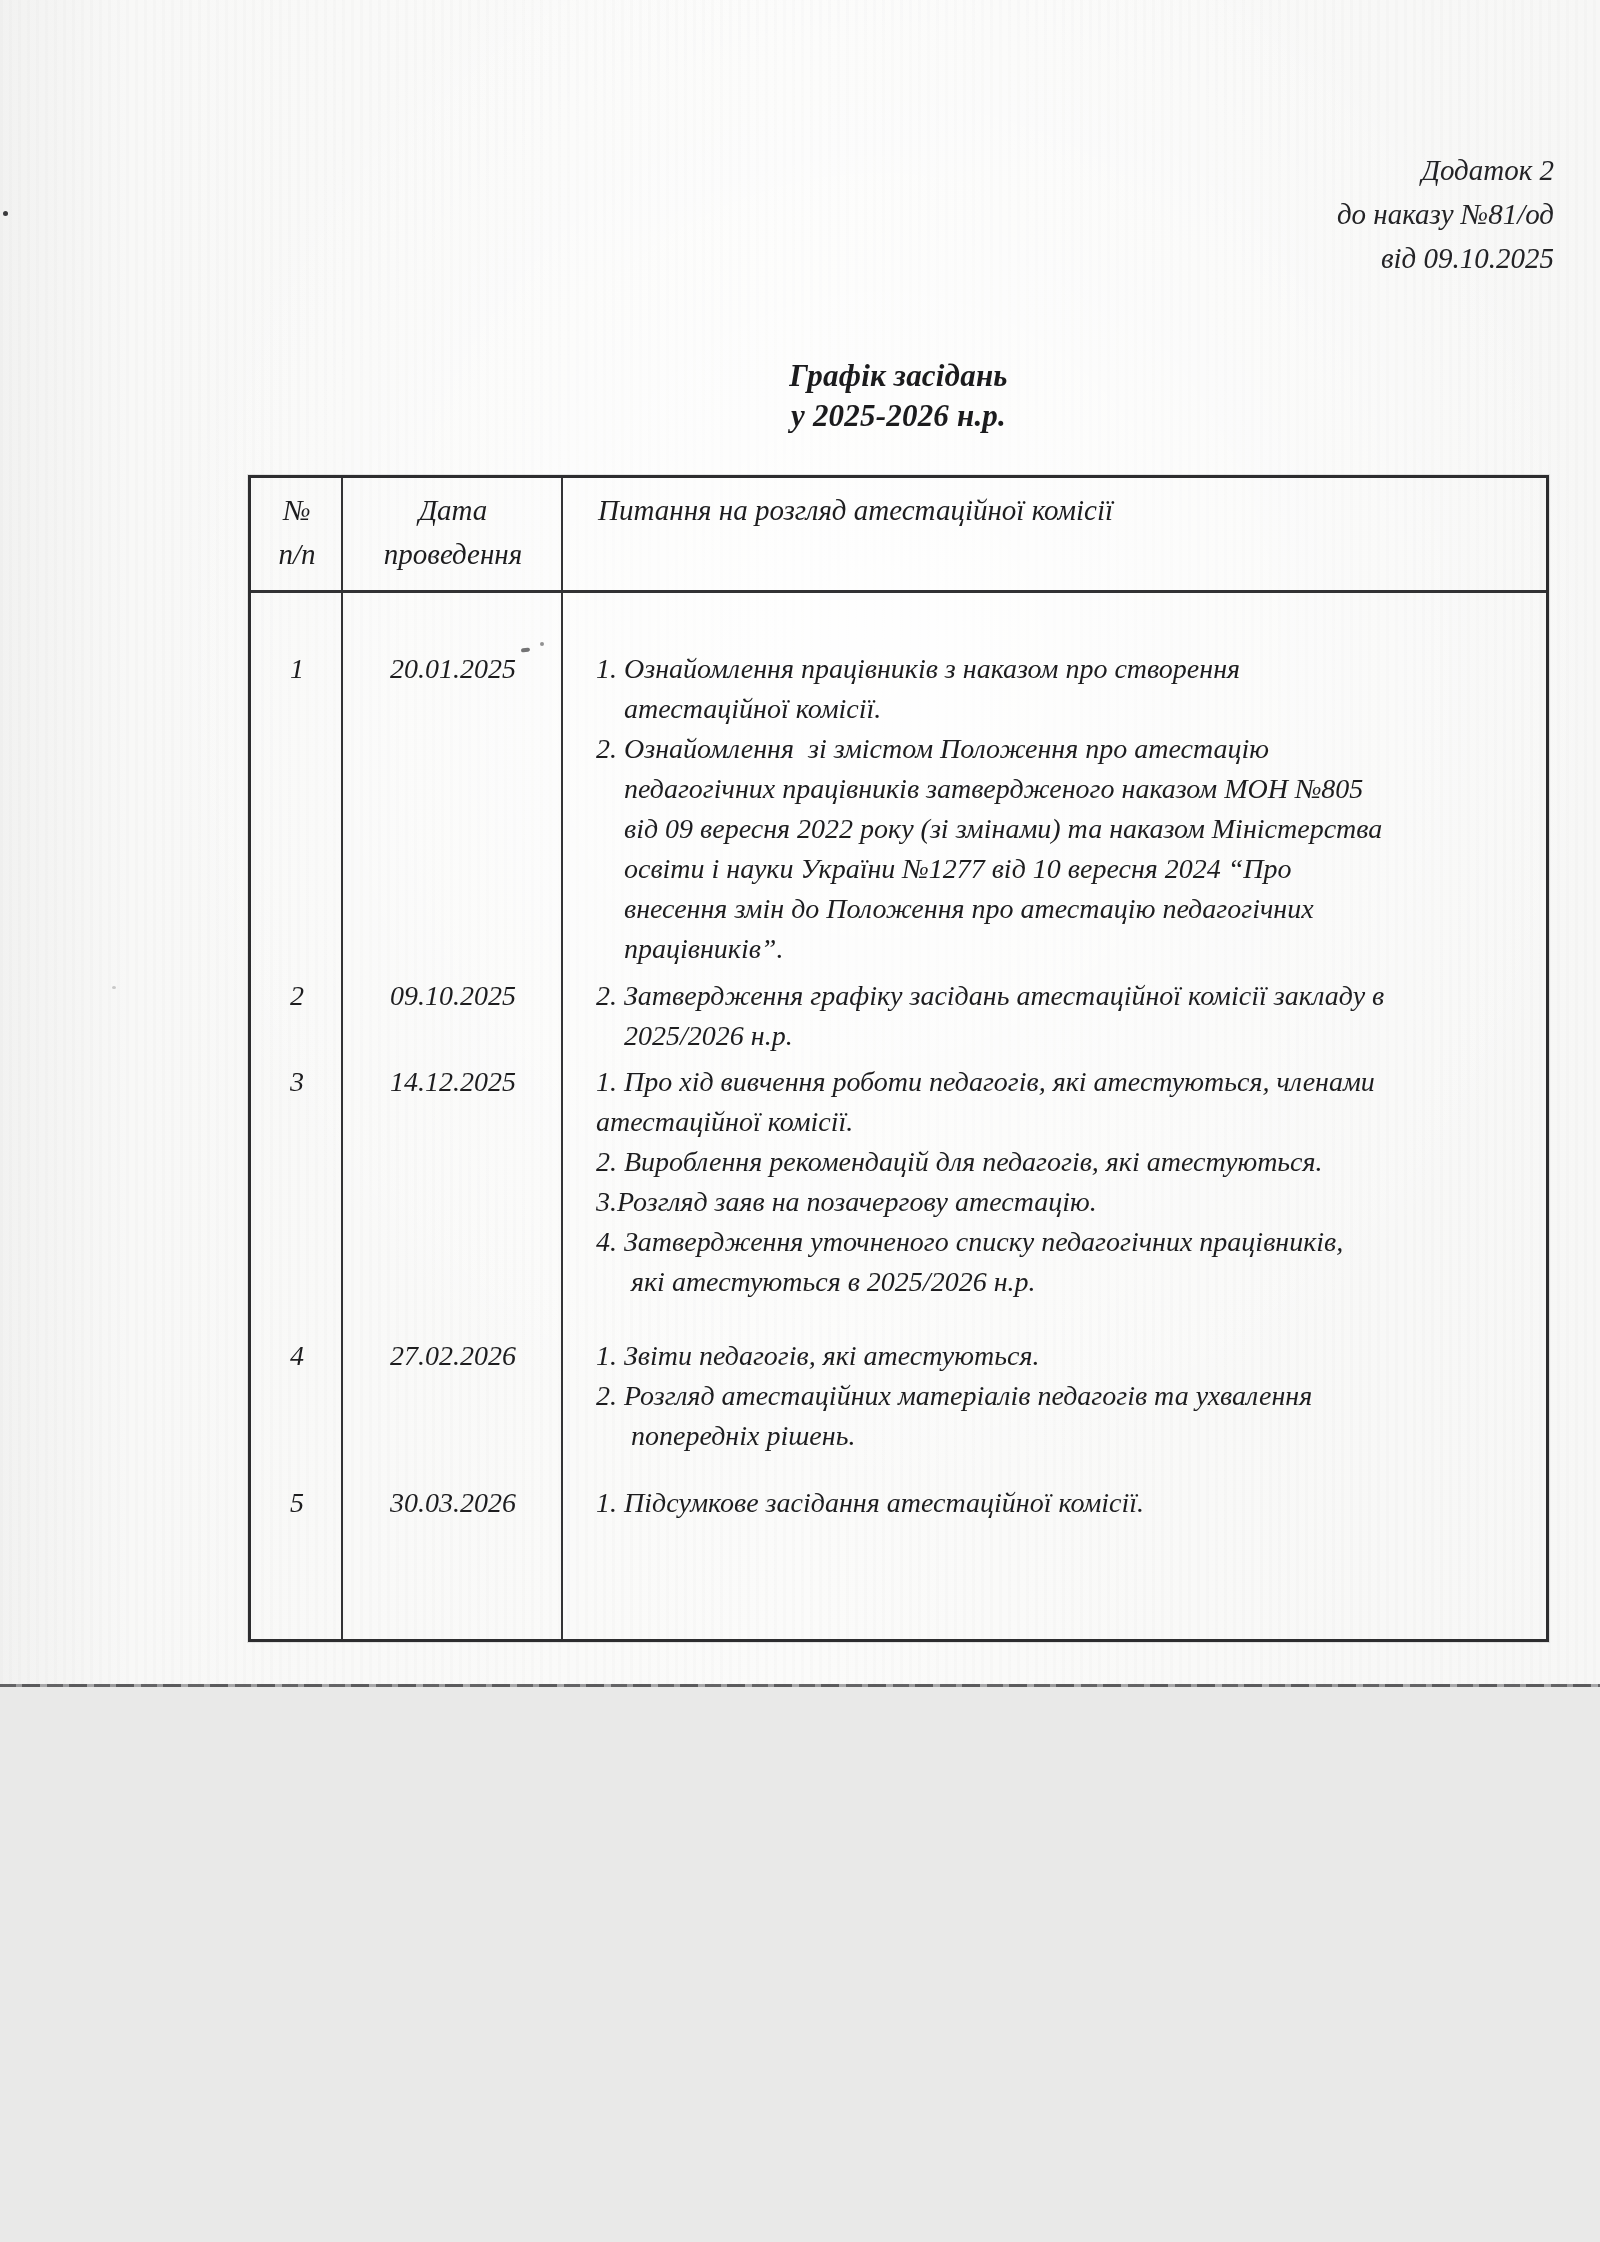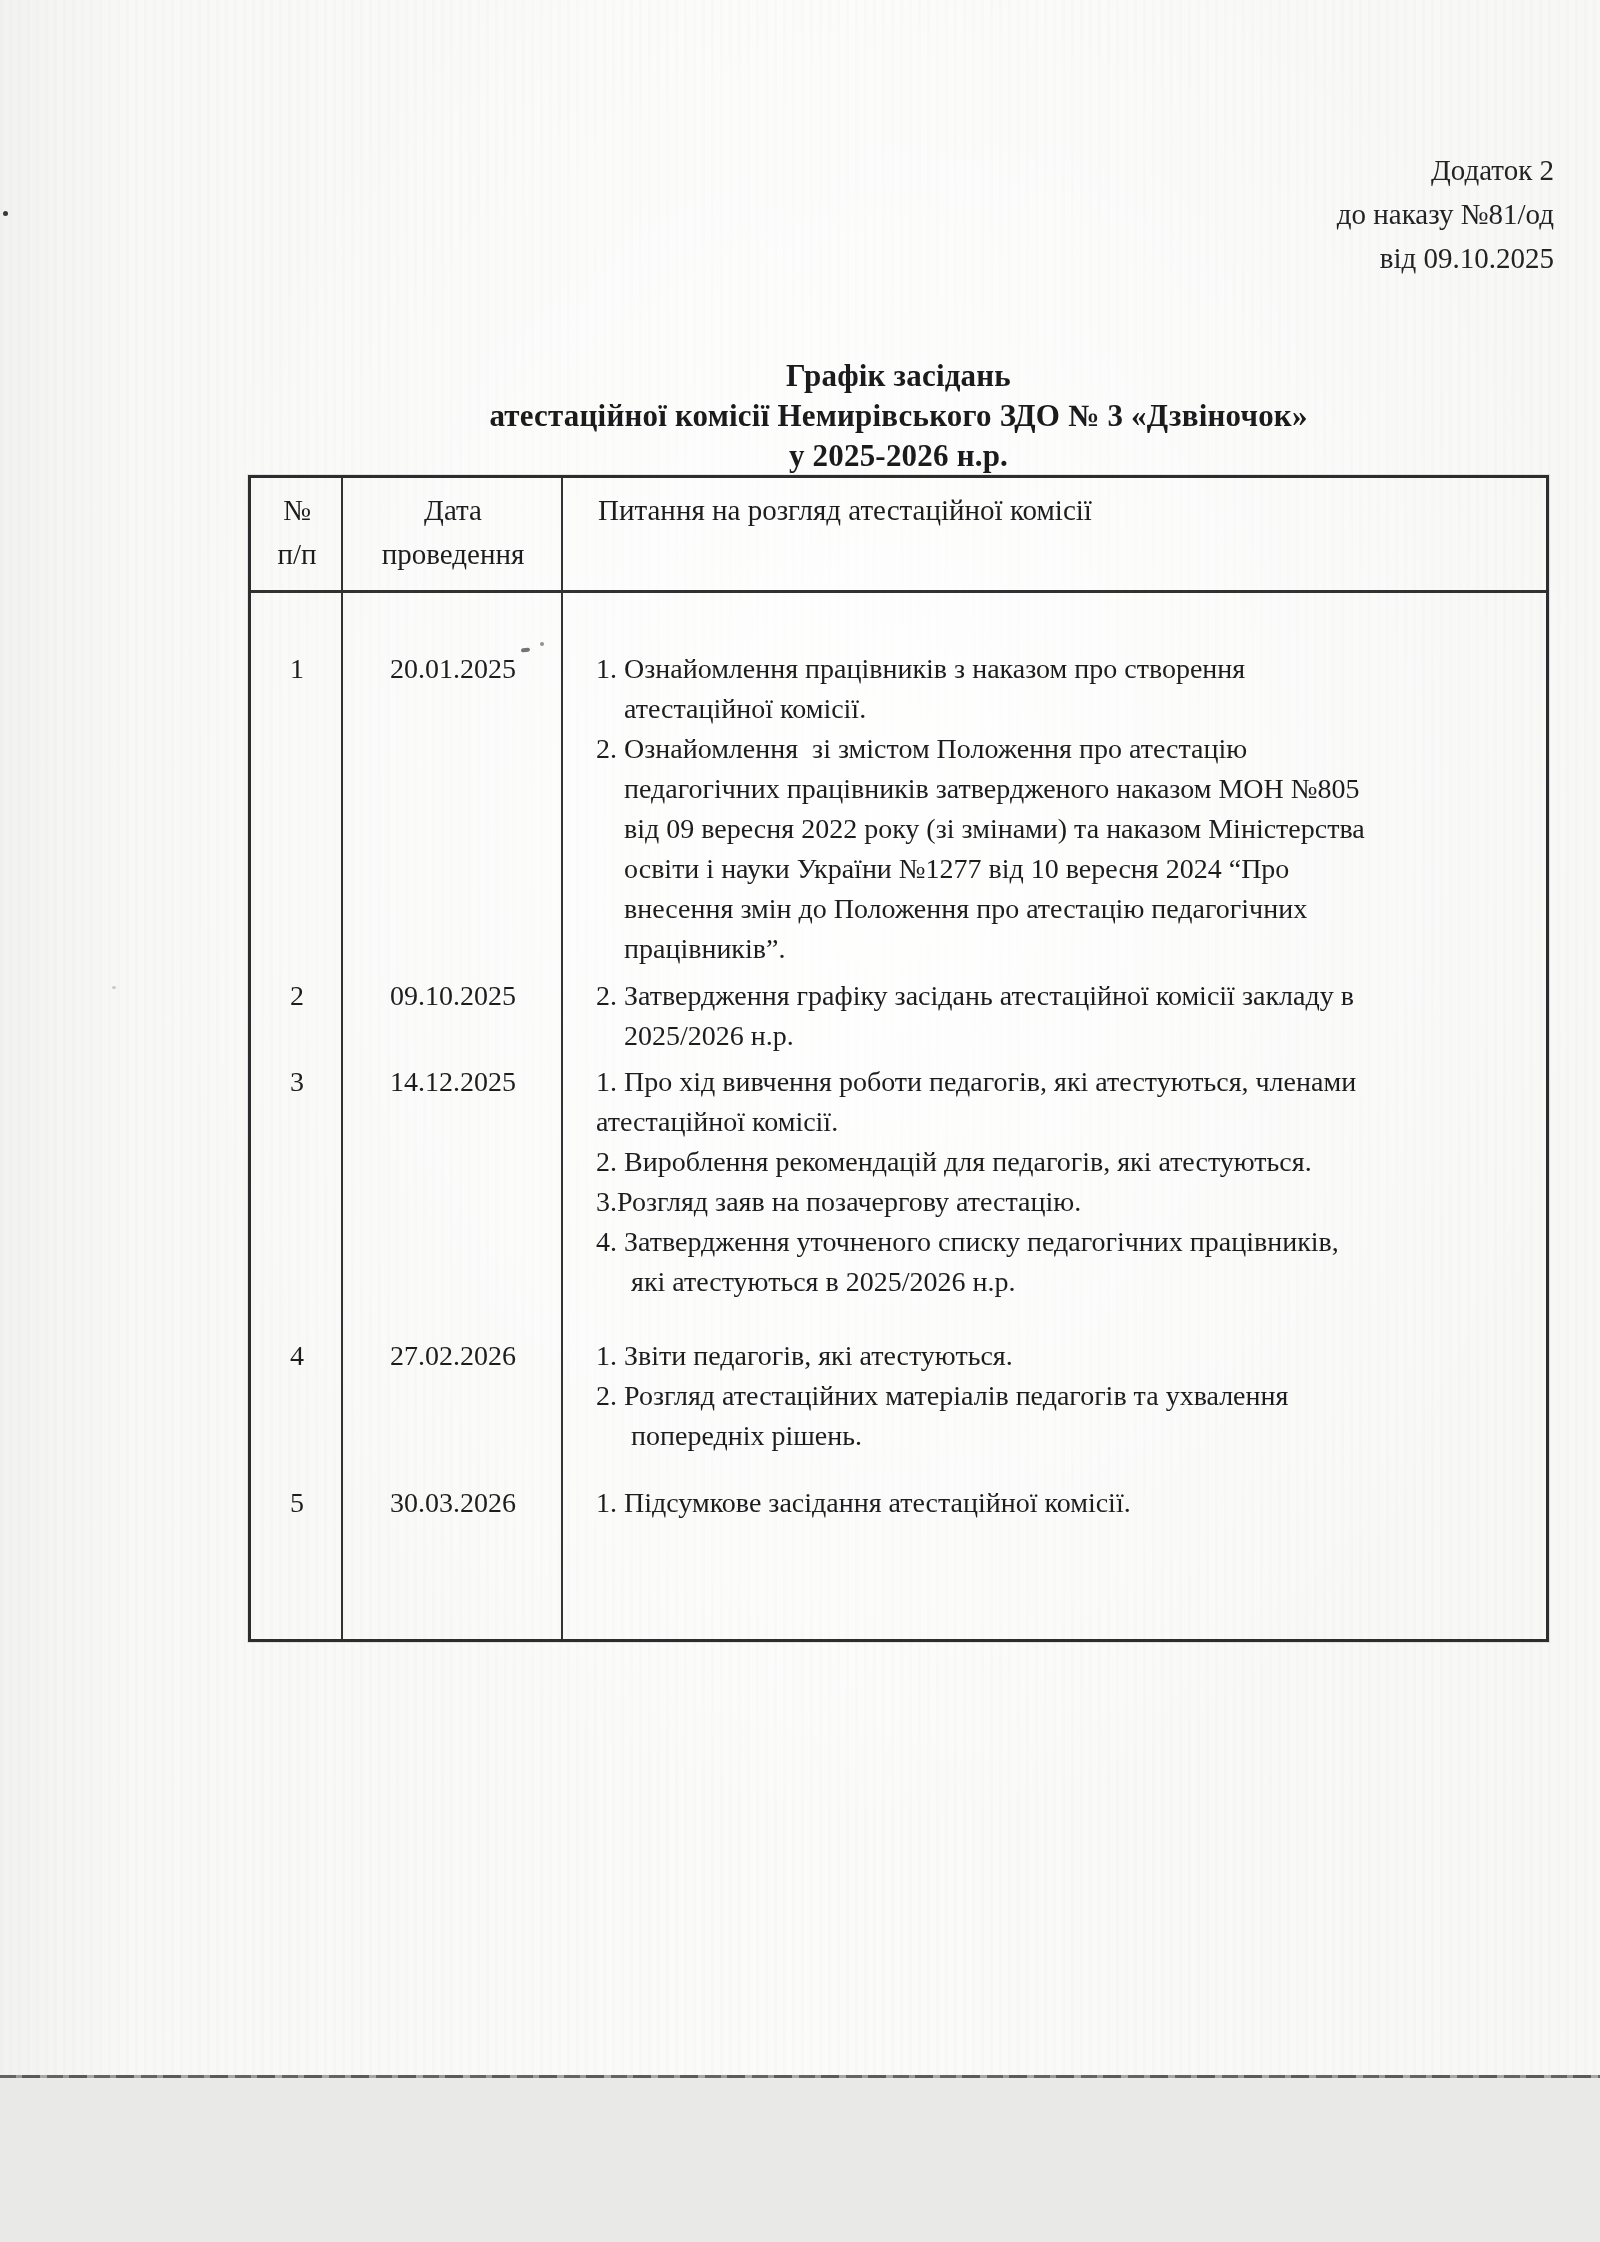--- a/index.html
+++ b/index.html
@@ -1,29 +1,30 @@
 <!DOCTYPE html>
 <html><head>
 <meta charset="utf-8">
 <style>
   html, body {
     margin: 0; padding: 0;
     background: #e9e9e8;
   }
   .page {
     position: relative;
-    width: 1600px; height: 2078px;
+    width: 1600px; height: 1687px;
     margin: 0;
     background:
       radial-gradient(ellipse at 55% 40%, rgba(255,255,255,0.9) 0%, rgba(255,255,255,0) 60%),
       repeating-linear-gradient(90deg, rgba(120,120,120,0.022) 0 3px, rgba(255,255,255,0) 3px 9px),
       linear-gradient(90deg, #f2f2f1 0%, #f8f8f7 8%, #fbfbfa 50%, #f7f7f6 100%);
     overflow: hidden;
     font-family: "Liberation Serif", "DejaVu Serif", serif;
     color: #1d1d1f;
+    font-style: italic;
   }
 
   
   .appendix {
     position: absolute;
     top: 148px; right: 46px;
     text-align: right;
     font-size: 29px;
     line-height: 44px;
     color: #232326;
@@ -100,21 +101,20 @@
 <div class="page">
 
   <div class="appendix">
     <div>Додаток 2</div>
     <div>до наказу №81/од</div>
     <div>від 09.10.2025</div>
   </div>
 
   <div class="doc-title">
     <div>Графік  засідань</div>
-    <div>атестаційної комісії  Немирівського ЗДО № 3 «Дзвіночок»</div>
     <div>у  2025-2026 н.р.</div>
   </div>
 
   <div class="sched-table">
     <div class="vline v1"></div>
     <div class="vline v2"></div>
     <div class="hline-header"></div>
 
     <div class="trow thead">
       <div class="c1">

